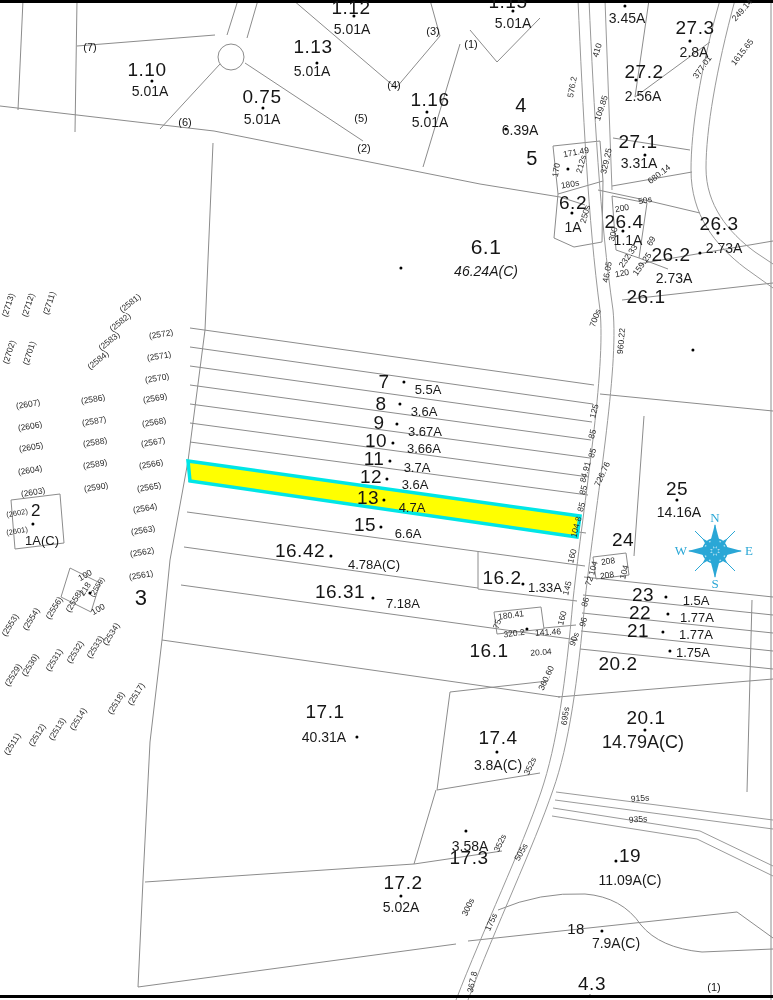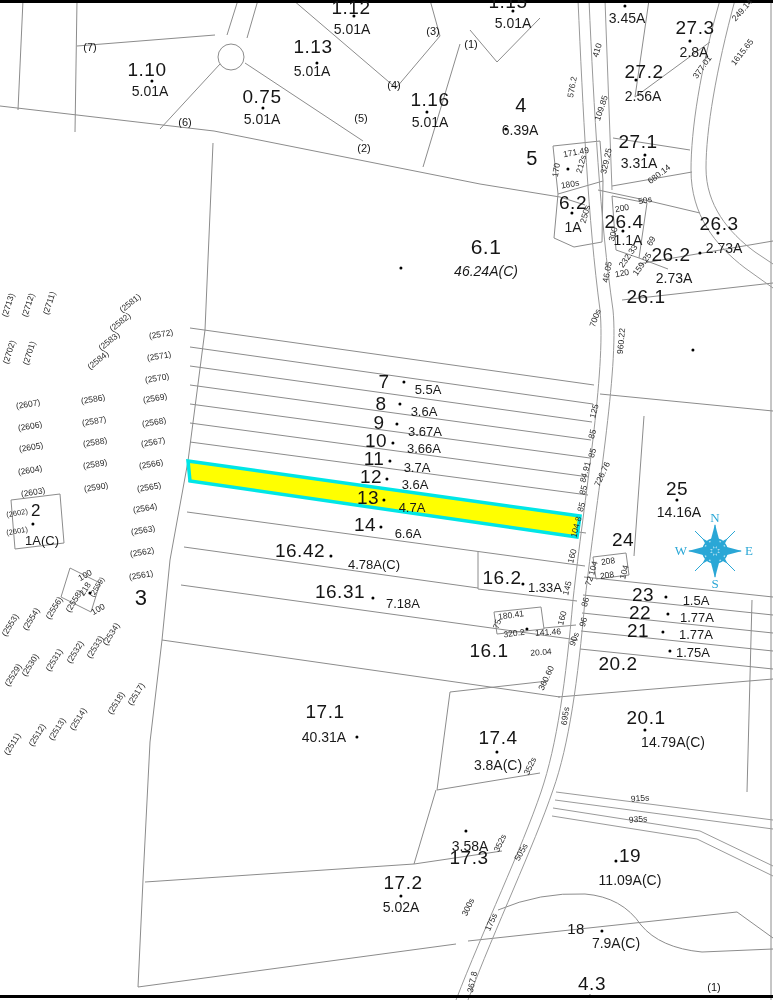--- a/index.html
+++ b/index.html
@@ -114,21 +114,21 @@
     <div class="lbl parcel" style="left: 671px; top: 255px; font-size: 19px; transform: translate(-50%, -50%) rotate(0deg);">26.2</div>
     <div class="lbl parcel" style="left: 646px; top: 297px; font-size: 19px; transform: translate(-50%, -50%) rotate(0deg);">26.1</div>
     <div class="lbl parcel" style="left: 486px; top: 247px; font-size: 21px; transform: translate(-50%, -50%) rotate(0deg);">6.1</div>
     <div class="lbl parcel" style="left: 384px; top: 382px; font-size: 19px; transform: translate(-50%, -50%) rotate(0deg);">7</div>
     <div class="lbl parcel" style="left: 381px; top: 404px; font-size: 19px; transform: translate(-50%, -50%) rotate(0deg);">8</div>
     <div class="lbl parcel" style="left: 379px; top: 423px; font-size: 19px; transform: translate(-50%, -50%) rotate(0deg);">9</div>
     <div class="lbl parcel" style="left: 376px; top: 441px; font-size: 19px; transform: translate(-50%, -50%) rotate(0deg);">10</div>
     <div class="lbl parcel" style="left: 374px; top: 459px; font-size: 19px; transform: translate(-50%, -50%) rotate(0deg);">11</div>
     <div class="lbl parcel" style="left: 371px; top: 477px; font-size: 19px; transform: translate(-50%, -50%) rotate(0deg);">12</div>
     <div class="lbl parcel" style="left: 368px; top: 498px; font-size: 19px; transform: translate(-50%, -50%) rotate(0deg);">13</div>
-    <div class="lbl parcel" style="left: 365px; top: 525px; font-size: 19px; transform: translate(-50%, -50%) rotate(0deg);">14</div>
+    <div class="lbl parcel" style="left: 365px; top: 525px; font-size: 19px; transform: translate(-50%, -50%) rotate(0deg);">15</div>
     <div class="lbl parcel" style="left: 300px; top: 551px; font-size: 19px; transform: translate(-50%, -50%) rotate(0deg);">16.42</div>
     <div class="lbl parcel" style="left: 340px; top: 592px; font-size: 19px; transform: translate(-50%, -50%) rotate(0deg);">16.31</div>
     <div class="lbl parcel" style="left: 502px; top: 578px; font-size: 19px; transform: translate(-50%, -50%) rotate(0deg);">16.2</div>
     <div class="lbl parcel" style="left: 489px; top: 651px; font-size: 19px; transform: translate(-50%, -50%) rotate(0deg);">16.1</div>
     <div class="lbl parcel" style="left: 677px; top: 489px; font-size: 19px; transform: translate(-50%, -50%) rotate(0deg);">25</div>
     <div class="lbl parcel" style="left: 623px; top: 540px; font-size: 19px; transform: translate(-50%, -50%) rotate(0deg);">24</div>
     <div class="lbl parcel" style="left: 643px; top: 595px; font-size: 19px; transform: translate(-50%, -50%) rotate(0deg);">23</div>
     <div class="lbl parcel" style="left: 640px; top: 613px; font-size: 19px; transform: translate(-50%, -50%) rotate(0deg);">22</div>
     <div class="lbl parcel" style="left: 638px; top: 631px; font-size: 19px; transform: translate(-50%, -50%) rotate(0deg);">21</div>
     <div class="lbl parcel" style="left: 618px; top: 664px; font-size: 19px; transform: translate(-50%, -50%) rotate(0deg);">20.2</div>
@@ -167,21 +167,21 @@
     <div class="lbl acre" style="left: 412px; top: 507px; font-size: 13px; transform: translate(-50%, -50%) rotate(0deg);">4.7A</div>
     <div class="lbl acre" style="left: 408px; top: 533px; font-size: 13px; transform: translate(-50%, -50%) rotate(0deg);">6.6A</div>
     <div class="lbl acre" style="left: 374px; top: 564px; font-size: 13px; transform: translate(-50%, -50%) rotate(0deg);">4.78A(C)</div>
     <div class="lbl acre" style="left: 403px; top: 603px; font-size: 13px; transform: translate(-50%, -50%) rotate(0deg);">7.18A</div>
     <div class="lbl acre" style="left: 545px; top: 587px; font-size: 13px; transform: translate(-50%, -50%) rotate(0deg);">1.33A</div>
     <div class="lbl acre" style="left: 679px; top: 512px; font-size: 14px; transform: translate(-50%, -50%) rotate(0deg);">14.16A</div>
     <div class="lbl acre" style="left: 696px; top: 600px; font-size: 13px; transform: translate(-50%, -50%) rotate(0deg);">1.5A</div>
     <div class="lbl acre" style="left: 697px; top: 617px; font-size: 13px; transform: translate(-50%, -50%) rotate(0deg);">1.77A</div>
     <div class="lbl acre" style="left: 696px; top: 634px; font-size: 13px; transform: translate(-50%, -50%) rotate(0deg);">1.77A</div>
     <div class="lbl acre" style="left: 693px; top: 652px; font-size: 13px; transform: translate(-50%, -50%) rotate(0deg);">1.75A</div>
-    <div class="lbl acre" style="left: 673px; top: 742px; font-size: 14px; transform: translate(-50%, -50%) rotate(0deg);">14.79A(C)</div>
+    <div class="lbl acre" style="left: 643px; top: 742px; font-size: 18px; transform: translate(-50%, -50%) rotate(0deg);">14.79A(C)</div>
     <div class="lbl acre" style="left: 324px; top: 737px; font-size: 14px; transform: translate(-50%, -50%) rotate(0deg);">40.31A</div>
     <div class="lbl acre" style="left: 498px; top: 765px; font-size: 14px; transform: translate(-50%, -50%) rotate(0deg);">3.8A(C)</div>
     <div class="lbl acre" style="left: 470px; top: 846px; font-size: 14px; transform: translate(-50%, -50%) rotate(0deg);">3.58A</div>
     <div class="lbl acre" style="left: 401px; top: 907px; font-size: 14px; transform: translate(-50%, -50%) rotate(0deg);">5.02A</div>
     <div class="lbl acre" style="left: 630px; top: 880px; font-size: 14px; transform: translate(-50%, -50%) rotate(0deg);">11.09A(C)</div>
     <div class="lbl acre" style="left: 616px; top: 943px; font-size: 14px; transform: translate(-50%, -50%) rotate(0deg);">7.9A(C)</div>
     <div class="lbl acre" style="left: 42px; top: 540px; font-size: 13px; transform: translate(-50%, -50%) rotate(0deg);">1A(C)</div>
     <div class="lbl ref" style="left: 8px; top: 305px; font-size: 8.5px; transform: translate(-50%, -50%) rotate(-72deg);">(2713)</div>
     <div class="lbl ref" style="left: 28px; top: 305px; font-size: 8.5px; transform: translate(-50%, -50%) rotate(-72deg);">(2712)</div>
     <div class="lbl ref" style="left: 49px; top: 303px; font-size: 8.5px; transform: translate(-50%, -50%) rotate(-72deg);">(2711)</div>

